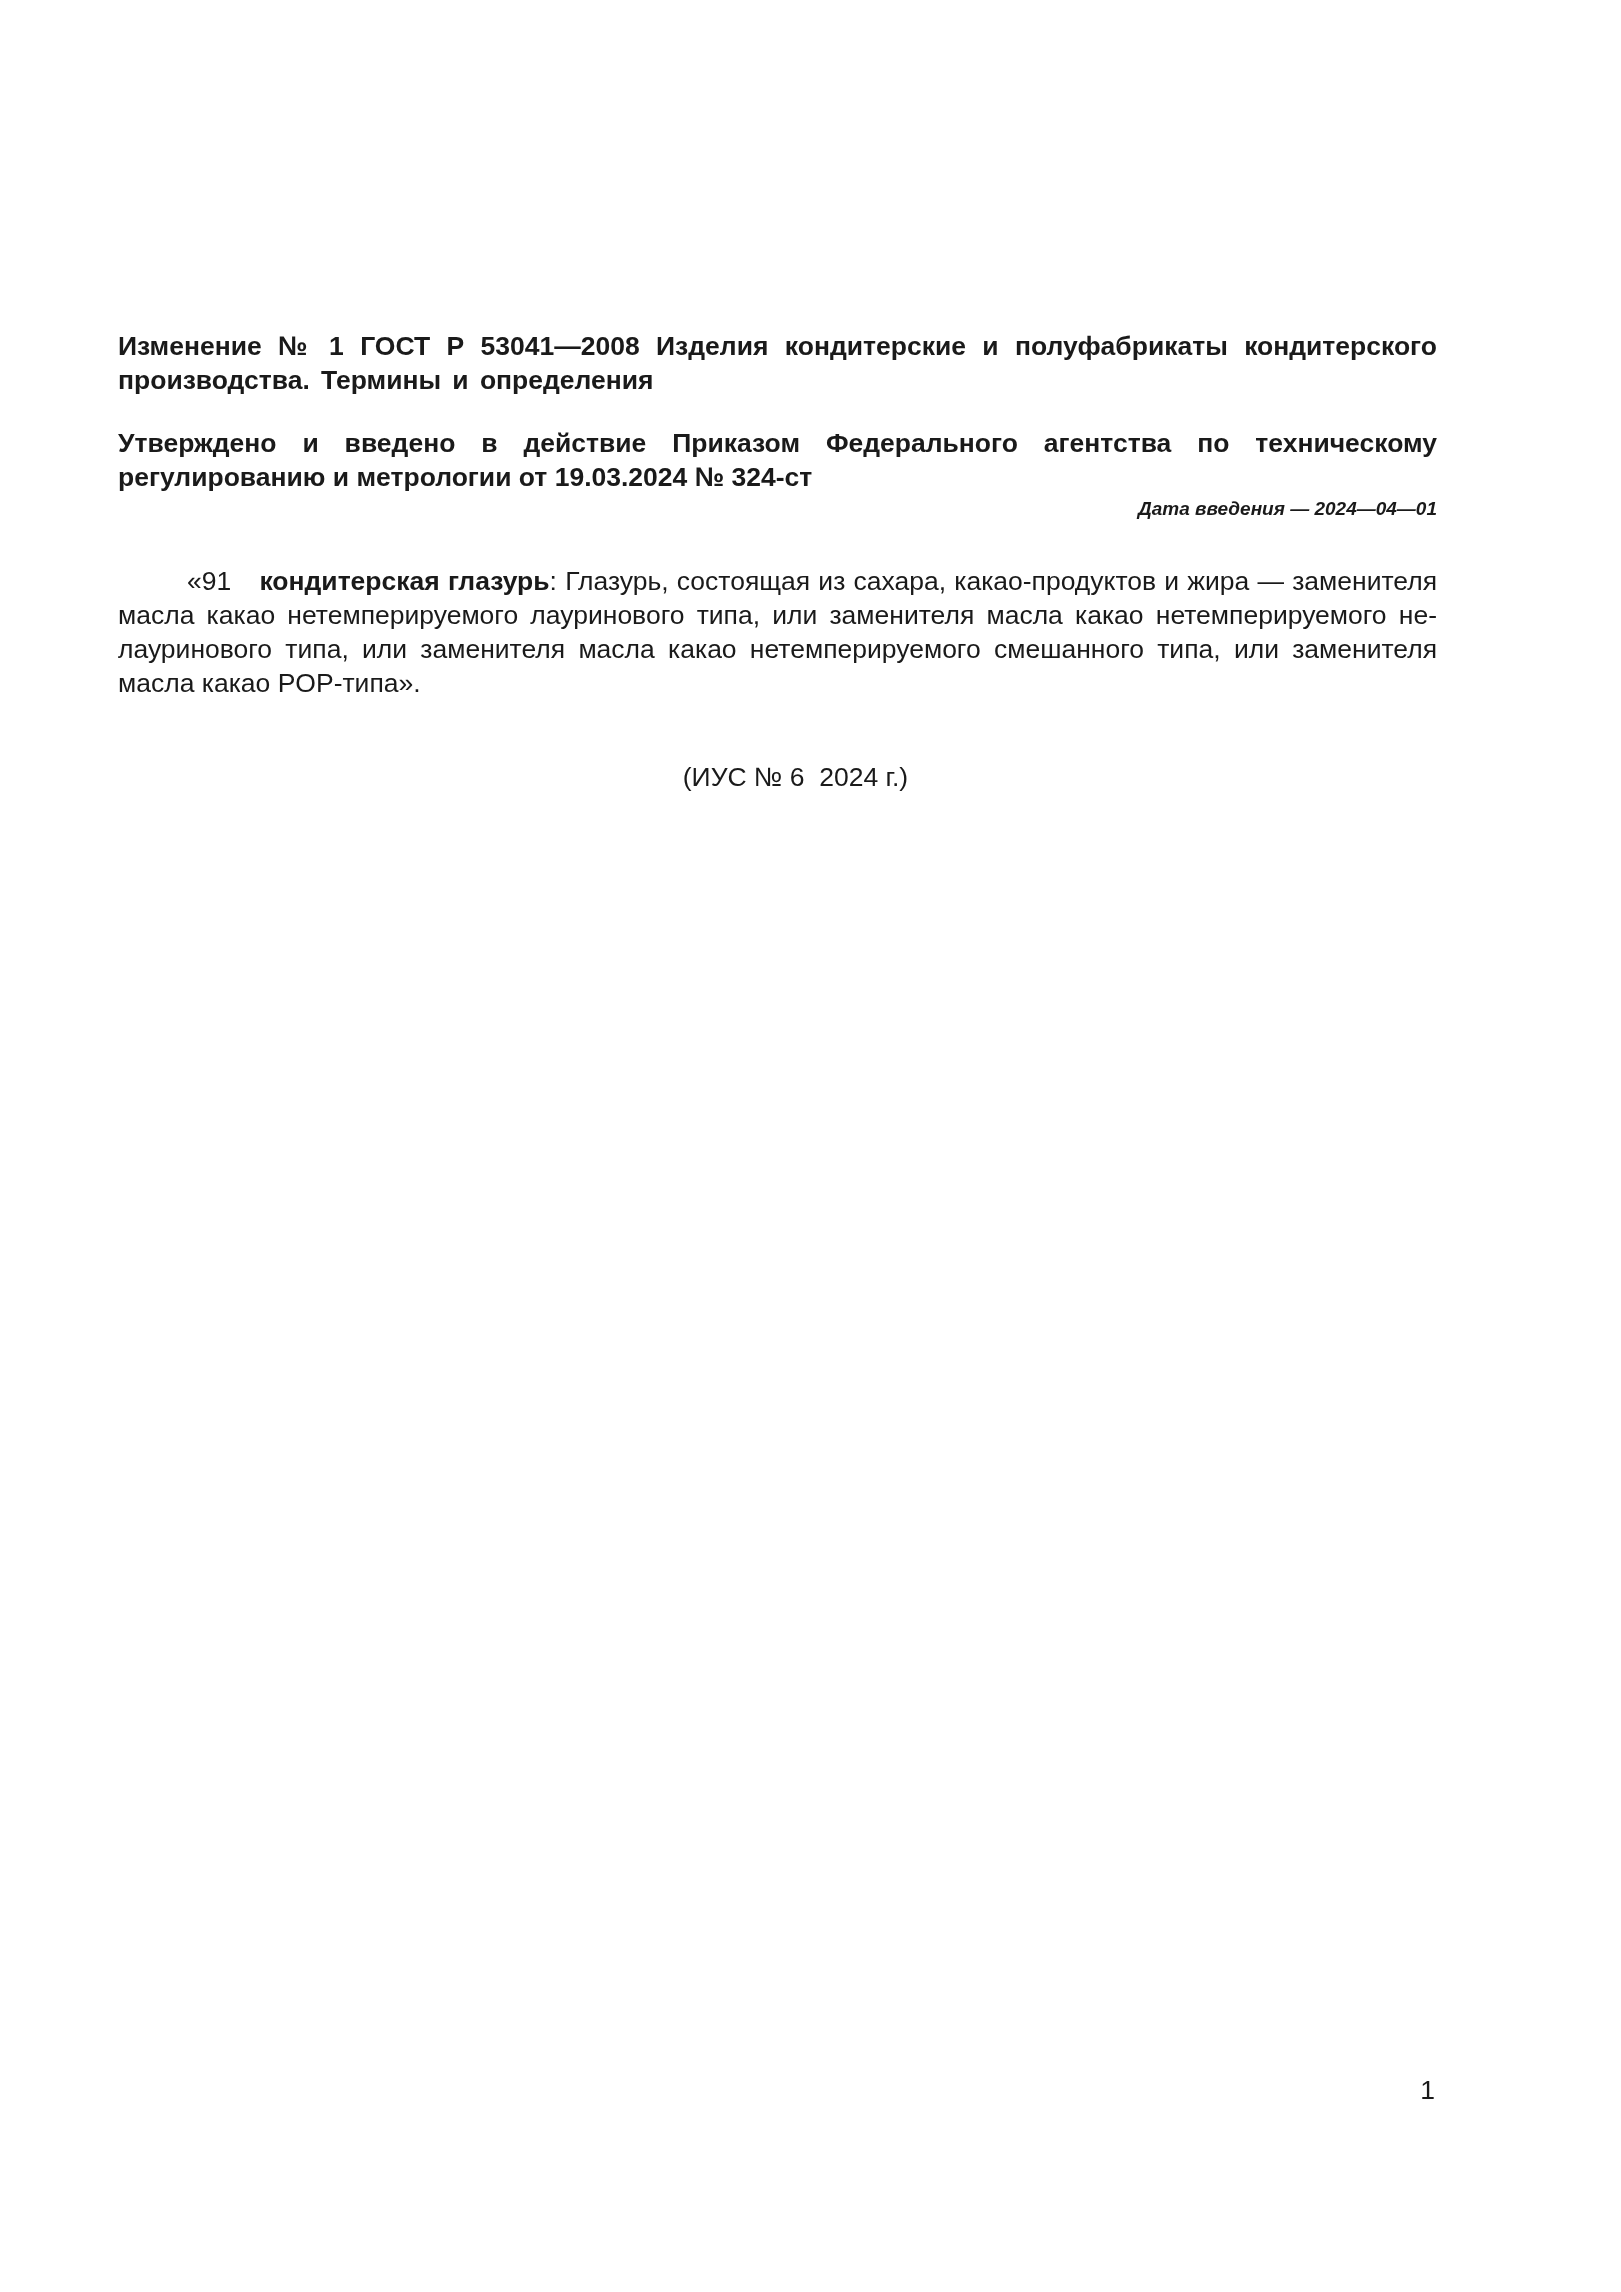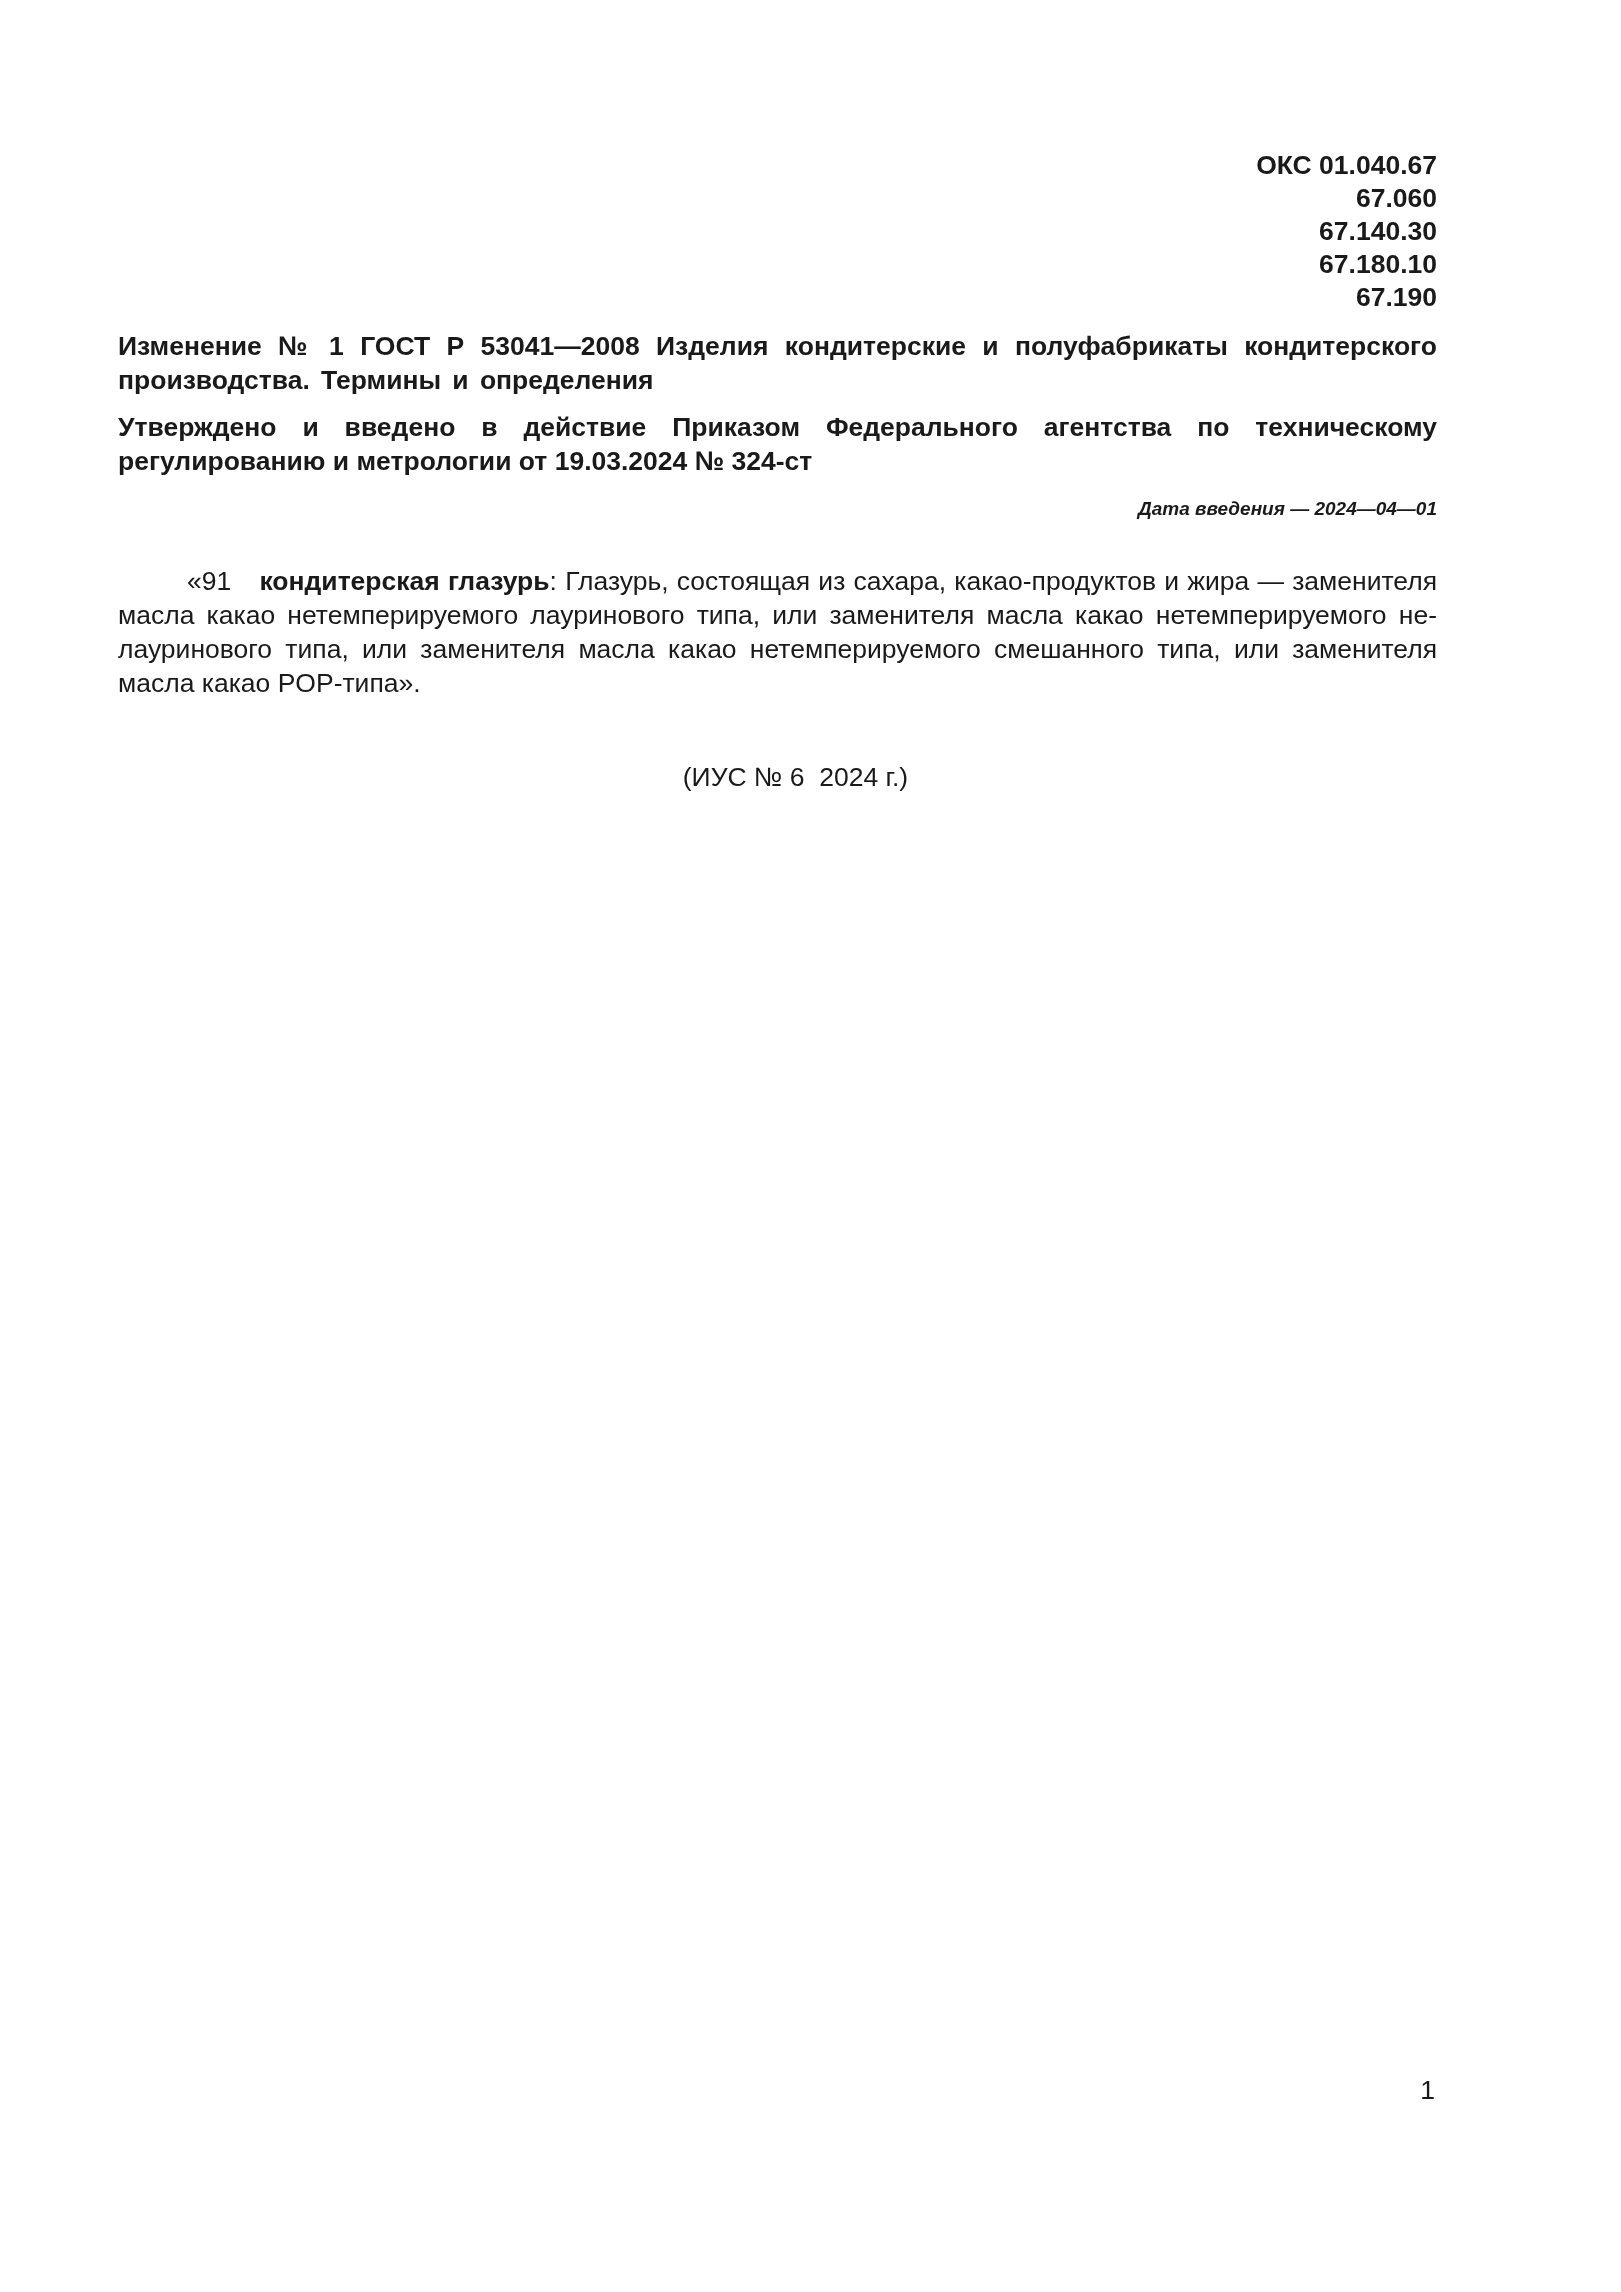--- a/index.html
+++ b/index.html
@@ -34,21 +34,21 @@
       position: absolute;
       left: 118px;
       width: 1319px;
       font-weight: bold;
       font-size: 26.5px;
       line-height: 34px;
       text-align: justify;
       text-align-last: left;
     }
     .title { top: 329px; word-spacing: 3.9px; }
-    .approved { top: 410px; }
+    .approved { top: 426px; }
     .date {
       position: absolute;
       right: 184px;
       top: 492px;
       font-weight: bold;
       font-size: 19px;
       line-height: 34px;
       white-space: nowrap;
       font-style: italic;
     }
@@ -83,27 +83,20 @@
       top: 2074px;
       font-size: 26.5px;
       line-height: 33px;
     }
   </style>
 </head>
 <body>
 
 <div class="page">
 
-  <div class="oks">
-    <div>ОКС 01.040.67</div>
-    <div>67.060</div>
-    <div>67.140.30</div>
-    <div>67.180.10</div>
-    <div>67.190</div>
-  </div>
 
   <div class="block title">Изменение № 1 ГОСТ Р 53041—2008 Изделия кондитерские и полуфабрикаты кондитерского производства. Термины и определения</div>
 
   <div class="block approved">Утверждено и введено в действие Приказом Федерального агентства по техническому регулированию и метрологии от 19.03.2024 № 324-ст</div>
 
   <div class="date">Дата введения — 2024—04—01</div>
 
   <div class="body-text">
     <p class="indent"><span>«91 </span><span class="term">кондитерская глазурь</span><span>: Глазурь, состоящая из сахара, какао-продуктов и жира — заменителя масла какао нетемперируемого лауринового типа, или заменителя масла какао нетемперируемого не­лауринового типа, или заменителя масла какао нетемперируемого смешанного типа, или заменителя масла какао POP-типа».</span></p>
   </div>

